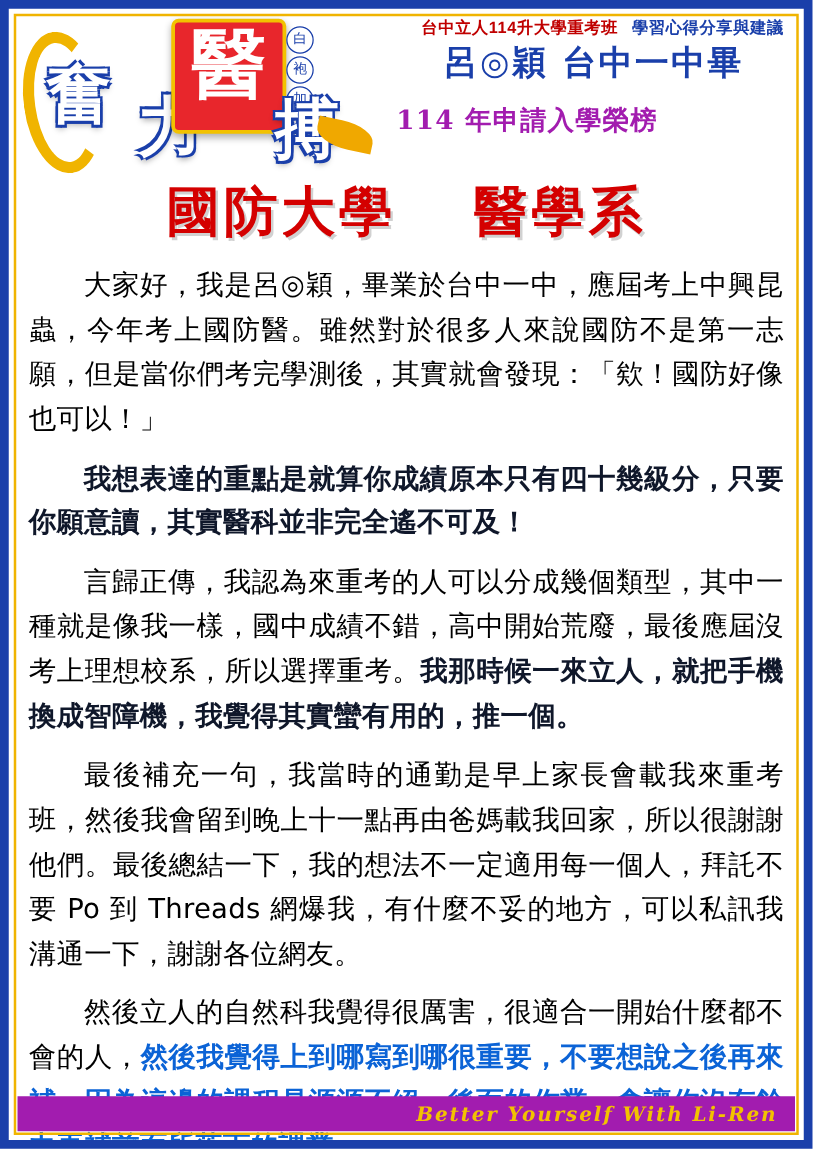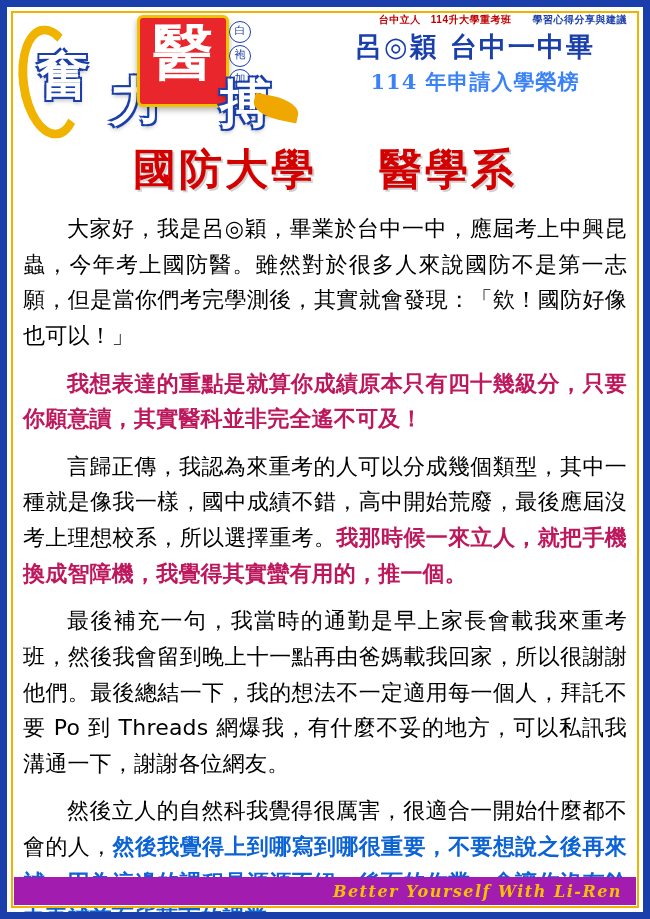--- a/index.html
+++ b/index.html
@@ -124,46 +124,44 @@
 
   .head-right {
     position: absolute;
     left: 310px;
     top: 6px;
     right: 10px;
   }
   .head-tagline {
     display: flex;
     justify-content: flex-end;
-    gap: 10px;
-    font-size: 10px;
+    font-size: 13px;
     font-weight: bold;
     color: #c00000;
     padding-right: 6px;
     letter-spacing: .5px;
   }
   .head-tagline .t3 { color: #1a3faa; padding-left: 11px; }
 
   .head-name {
     margin-top: 4px;
     text-align: center;
     font-family: "DejaVu Serif", "Liberation Serif", serif;
     font-size: 27px;
     font-weight: bold;
     color: #1a3faa;
     letter-spacing: 2px;
     line-height: 1.15;
   }
   .head-year {
-    margin-top: 6px;
-    text-align: center;
+    margin-top: 16px;
     font-family: "DejaVu Serif", "Liberation Serif", serif;
     font-size: 21px;
     font-weight: bold;
-    color: #3b82f6;
+    color: #a21caf;
     letter-spacing: 1px;
   }
 
   
   .school-title {
     margin-top: 2px;
     text-align: center;
     font-family: "DejaVu Serif", "Liberation Serif", serif;
     font-size: 43px;
     font-weight: bold;
@@ -177,21 +175,21 @@
   .body-text {
     margin: 12px 16px 0 16px;
     font-family: "DejaVu Sans", "Liberation Sans", sans-serif;
     font-size: 22px;
     line-height: 1.62;
     color: #000000;
     text-align: justify;
     letter-spacing: .2px;
   }
   .para { margin: 0 0 12px 0; text-indent: 2em; }
-  .hl-green { color: #be185d; font-weight: bold; }
+  .hl-green { color: #0f172a; font-weight: bold; }
   .hl-blue  { color: #0b63d6; font-weight: bold; }
 
   
   .footer {
     position: absolute;
     left: 7px;
     right: 7px;
     bottom: 7px;
     height: 28px;
     background: #a21caf;

